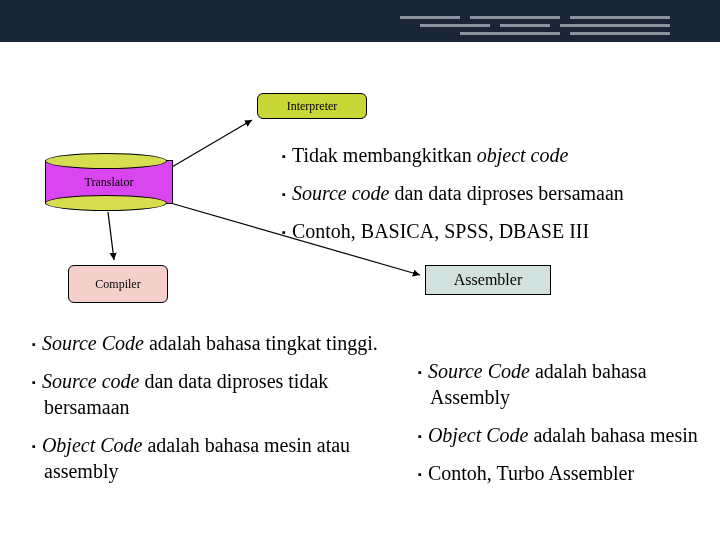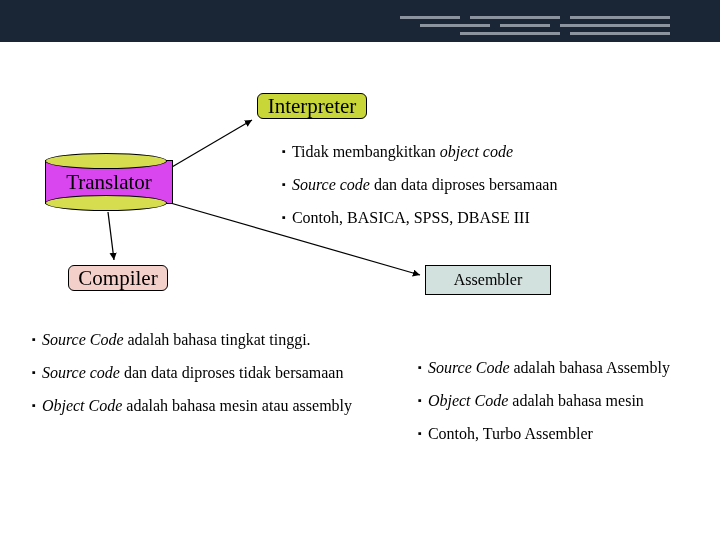--- a/index.html
+++ b/index.html
@@ -26,21 +26,21 @@
     height: 26px;
   }
   .topbar .stripe {
     position: absolute;
     height: 3px;
     background: #8b949e;
   }
   .node {
     position: absolute;
     border: 1px solid #000;
-    font-size: 21px;
+    font-size: 12px;
     display: flex;
     align-items: center;
     justify-content: center;
     padding: 4px 8px;
   }
   .interpreter {
     left: 257px; top: 93px;
     width: 110px; height: 26px;
     background: #c8d638;
     border-radius: 6px;
@@ -58,33 +58,33 @@
     height: 14px;
     border: 1px solid #000;
     background: #d6de50;
     border-radius: 50%;
   }
   .translator::before { top: -8px; }
   .translator::after { bottom: -8px; }
   .translator span { position: relative; z-index: 2; }
   .compiler {
     left: 68px; top: 265px;
-    width: 100px; height: 26px;
+    width: 100px; height: 38px;
     background: #f4d0cb;
     border-radius: 6px;
   }
   .assembler {
     left: 425px; top: 265px;
     width: 126px; height: 30px;
     background: #d2e0de;
     font-size: 16px;
   }
   .bullets {
     position: absolute;
-    font-size: 16px;
+    font-size: 20px;
   }
   .bullets li {
     list-style: none;
     margin-bottom: 12px;
     text-indent: -12px;
     padding-left: 12px;
     line-height: 1.3;
   }
   .bullets li::before {
     content: "▪";

